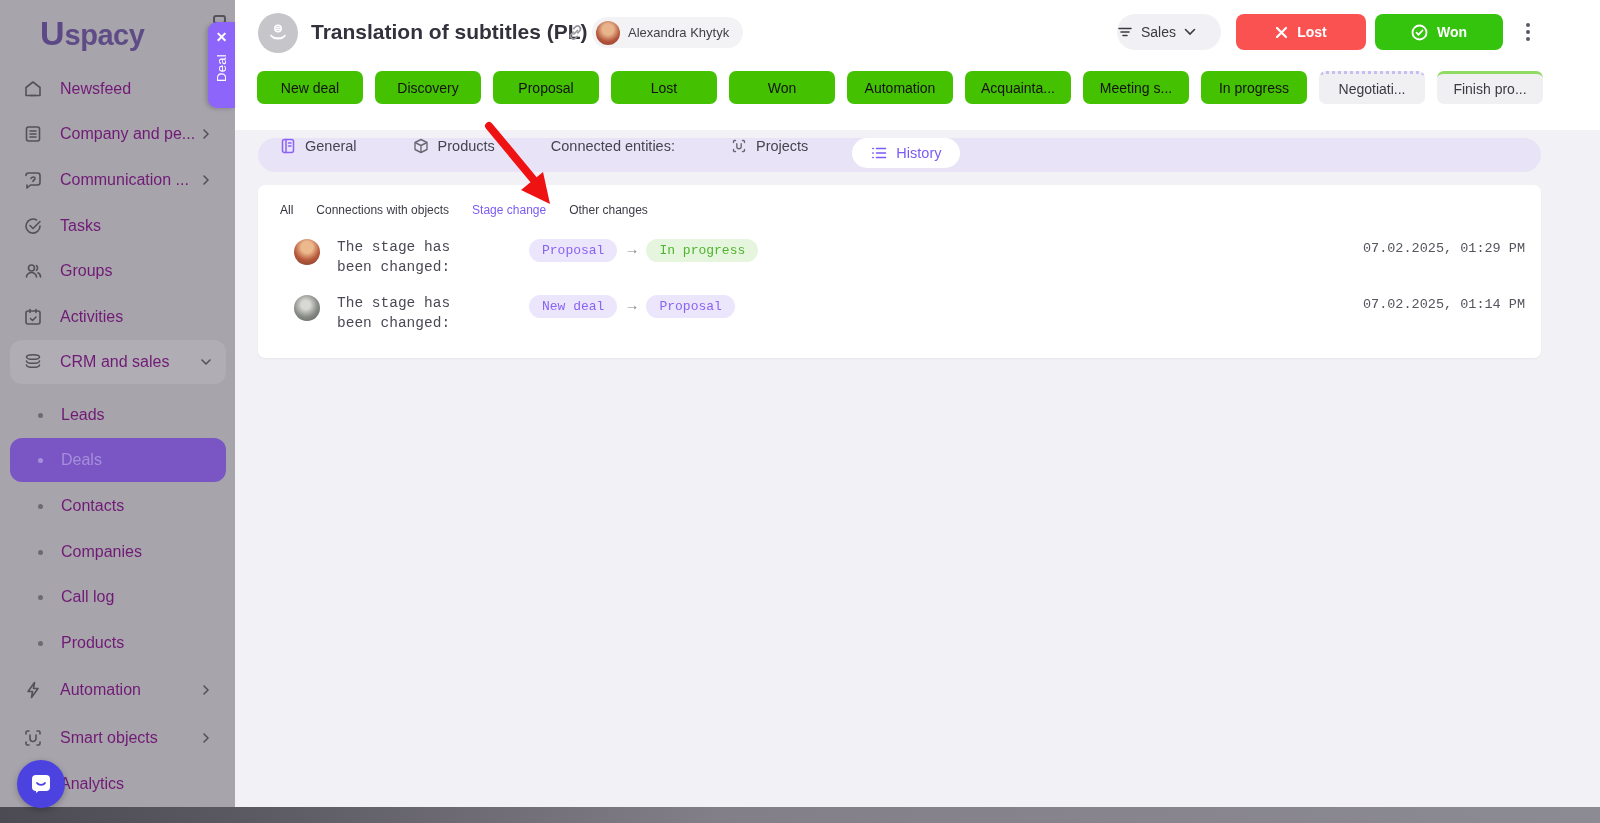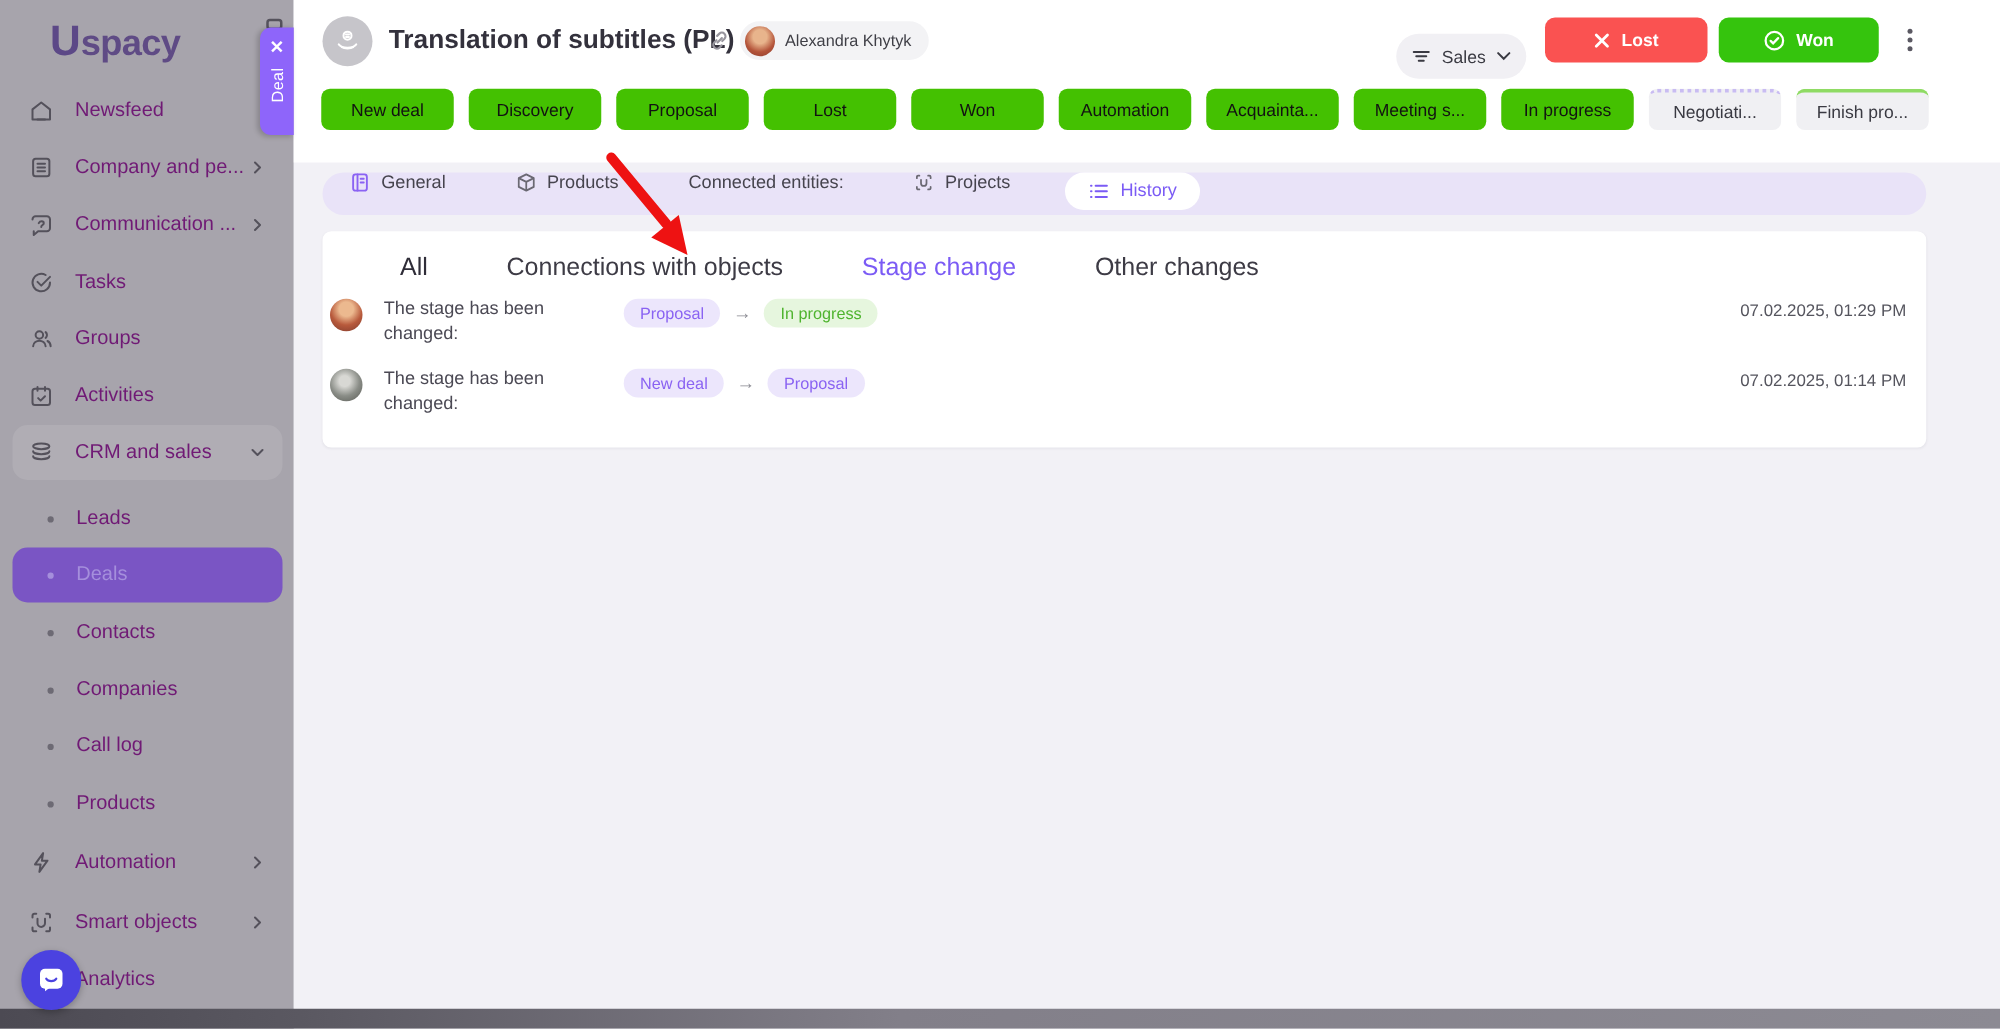--- a/index.html
+++ b/index.html
@@ -34,21 +34,21 @@
 
   
   .main { position:absolute; left:235px; top:0; width:1365px; height:807px; background:#F2F1F6; z-index:10; }
   .main-header { position:absolute; left:0; top:0; width:100%; height:130px; background:#FFFFFF; }
   .deal-avatar { position:absolute; left:23px; top:13px; width:40px; height:40px; border-radius:50%; background:#C6C5CA; display:flex; align-items:center; justify-content:center; }
   .page-title { position:absolute; left:76px; top:20px; font-size:21px; font-weight:600; color:#33313C; }
   .link-ic { position:absolute; left:331px; top:23px; cursor:pointer; }
   .owner-chip { position:absolute; left:357px; top:17px; height:31px; background:#F3F3F5; border-radius:16px; display:flex; align-items:center; padding:0 14px 0 4px; cursor:pointer; }
   .owner-chip .av { width:24px; height:24px; border-radius:50%; background:radial-gradient(circle at 50% 35%, #e8b48c 28%, #b4543a 62%, #8a3b2e 100%); }
   .owner-chip .nm { margin-left:8px; font-size:13px; color:#3F3F46; }
-  .funnel-pill { position:absolute; left:882px; top:14px; width:104px; height:36px; background:#F1F0F4; border-radius:18px; display:flex; align-items:center; justify-content:center; gap:8px; cursor:pointer;margin-top:13px; }
+  .funnel-pill { position:absolute; left:882px; top:14px; width:104px; height:36px; background:#F1F0F4; border-radius:18px; display:flex; align-items:center; gap:8px; cursor:pointer; }
   .funnel-pill .txt { font-size:14px; color:#3A3A42; }
   .btn-lost { position:absolute; left:1001px; top:14px; width:130px; height:36px; background:#FA5251; border-radius:8px; border:none; color:#fff; font-size:14px; font-weight:700; display:flex; align-items:center; justify-content:center; gap:9px; cursor:pointer; font-family:inherit; }
   .btn-won { position:absolute; left:1140px; top:14px; width:128px; height:36px; background:#35C40D; border-radius:8px; border:none; color:#fff; font-size:14px; font-weight:700; display:flex; align-items:center; justify-content:center; gap:9px; cursor:pointer; font-family:inherit; }
   .kebab { position:absolute; left:1283px; top:20px; width:20px; height:24px; display:flex; flex-direction:column; align-items:center; justify-content:center; gap:3px; cursor:pointer; }
   .kebab i { width:4px; height:4px; border-radius:50%; background:#5A5862; }
 
   .stage-row { position:absolute; left:22px; top:71px; display:flex; gap:12px; }
   .stage-btn { flex:0 0 106px; height:33px; border-radius:7px; background:#44C101; border:none; color:#121212; font-size:14px; font-weight:500; font-family:inherit; white-space:nowrap; overflow:hidden; cursor:pointer; }
   .stage-btn.gray { background:#F0F0F3; color:#3A3A42; }
   .stage-btn.top-dotted { border-top:3px dotted #C9BCF2; }
@@ -56,24 +56,24 @@
 
   
   .tabbar { position:absolute; left:23px; top:138px; width:1283px; height:34px; background:#E9E3F8; border-radius:17px; display:flex; align-items:flex-start; padding-left:22px; }
   .tb { display:flex; align-items:center; gap:9px; cursor:pointer; font-size:14.5px; color:#46444E; }
   .tb + .tb { margin-left:56px; }
   .tb.pill { background:#FFFFFF; border-radius:16px; padding:7px 19px; margin-left:44px; color:#7B5BF5; font-weight:500; }
 
   
   .hcard { position:absolute; left:23px; top:185px; width:1283px; height:173px; background:#FFFFFF; border-radius:7px; box-shadow:0 1px 2px rgba(20,20,30,0.05); }
   .filters { position:absolute; left:22px; top:18px; display:flex; gap:23px; }
-  .filters .f { font-size:20px; color:#3D3B45; cursor:pointer;margin-left:40px; }
+  .filters .f { font-size:12px; color:#3D3B45; cursor:pointer; }
   .filters .f.first { color:#2F2D38; }
   .filters .f.active { color:#7B5BF5; }
-  .hrow { position:absolute; left:6px; right:16px; height:48px; display:flex; align-items:flex-start; }
+  .hrow { position:absolute; left:36px; right:16px; height:48px; display:flex; align-items:flex-start;font-family:Liberation Mono, monospace; }
   .hrow .rav { width:26px; height:26px; border-radius:50%; flex:0 0 26px; margin-top:2px; }
   .rav.p1 { background:radial-gradient(circle at 50% 32%, #ecb98f 26%, #b85a3c 58%, #7d3a2c 100%); }
   .rav.p2 { background:radial-gradient(circle at 45% 38%, #d8d8d4 20%, #8a8d87 55%, #565852 100%); }
   .hrow .msg { margin-left:17px; width:148px; font-size:14.5px; line-height:20px; color:#4B4954; }
   .hrow .chg { display:flex; align-items:center; gap:10px; margin-left:44px; margin-top:2px; }
   .badge { border-radius:12px; padding:4px 13px; font-size:13px; white-space:nowrap; }
   .badge.purple { background:#ECE6FC; color:#8A63F2; }
   .badge.green { background:#E6F6DE; color:#4FB42F; }
   .chg .arr { color:#8A8A92; font-size:15px; }
   .hrow .ts { margin-left:auto; font-size:13.5px; color:#55555E; margin-top:4px; }

